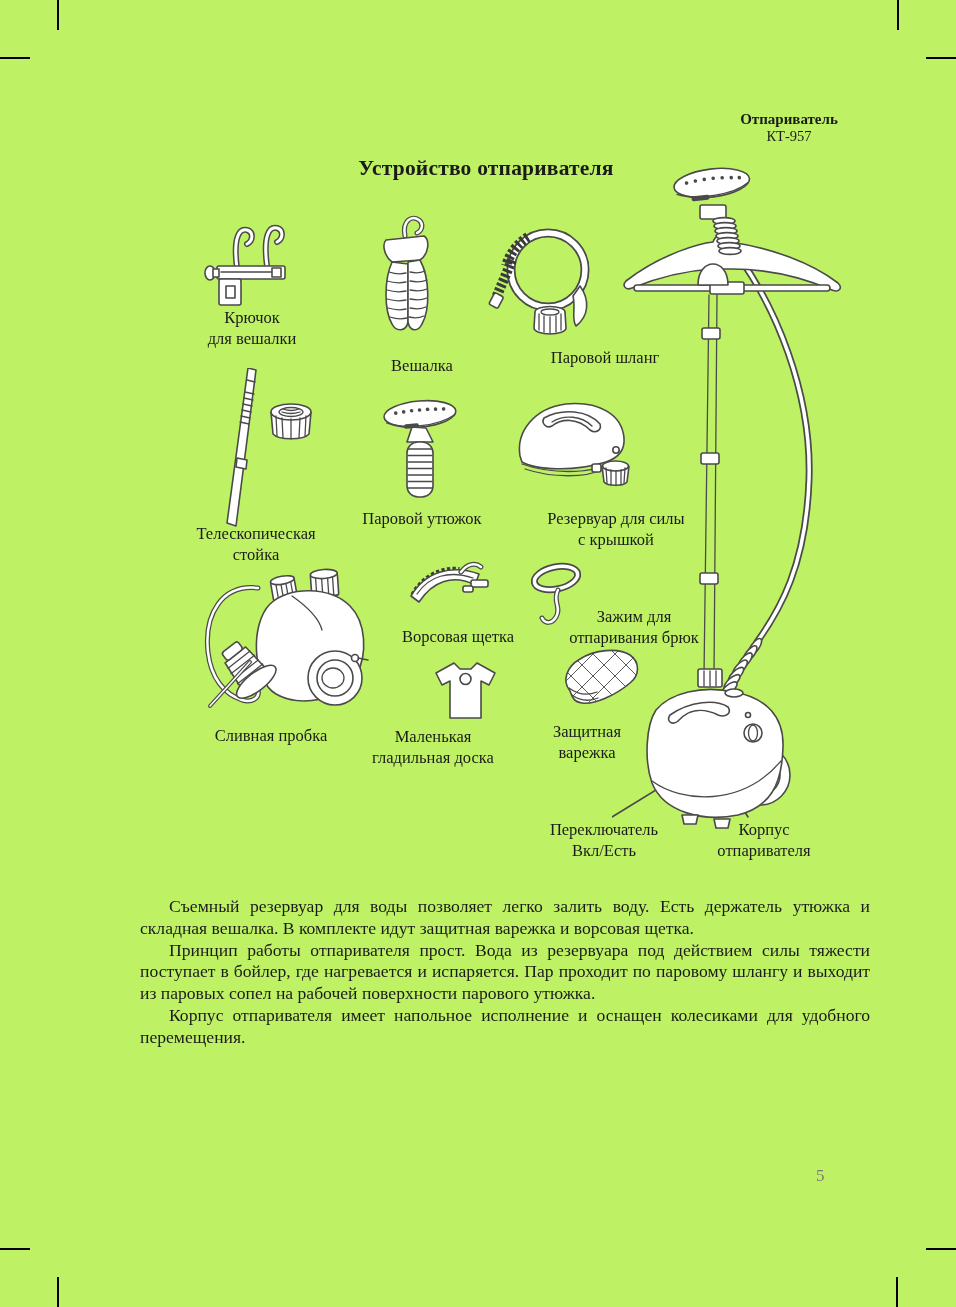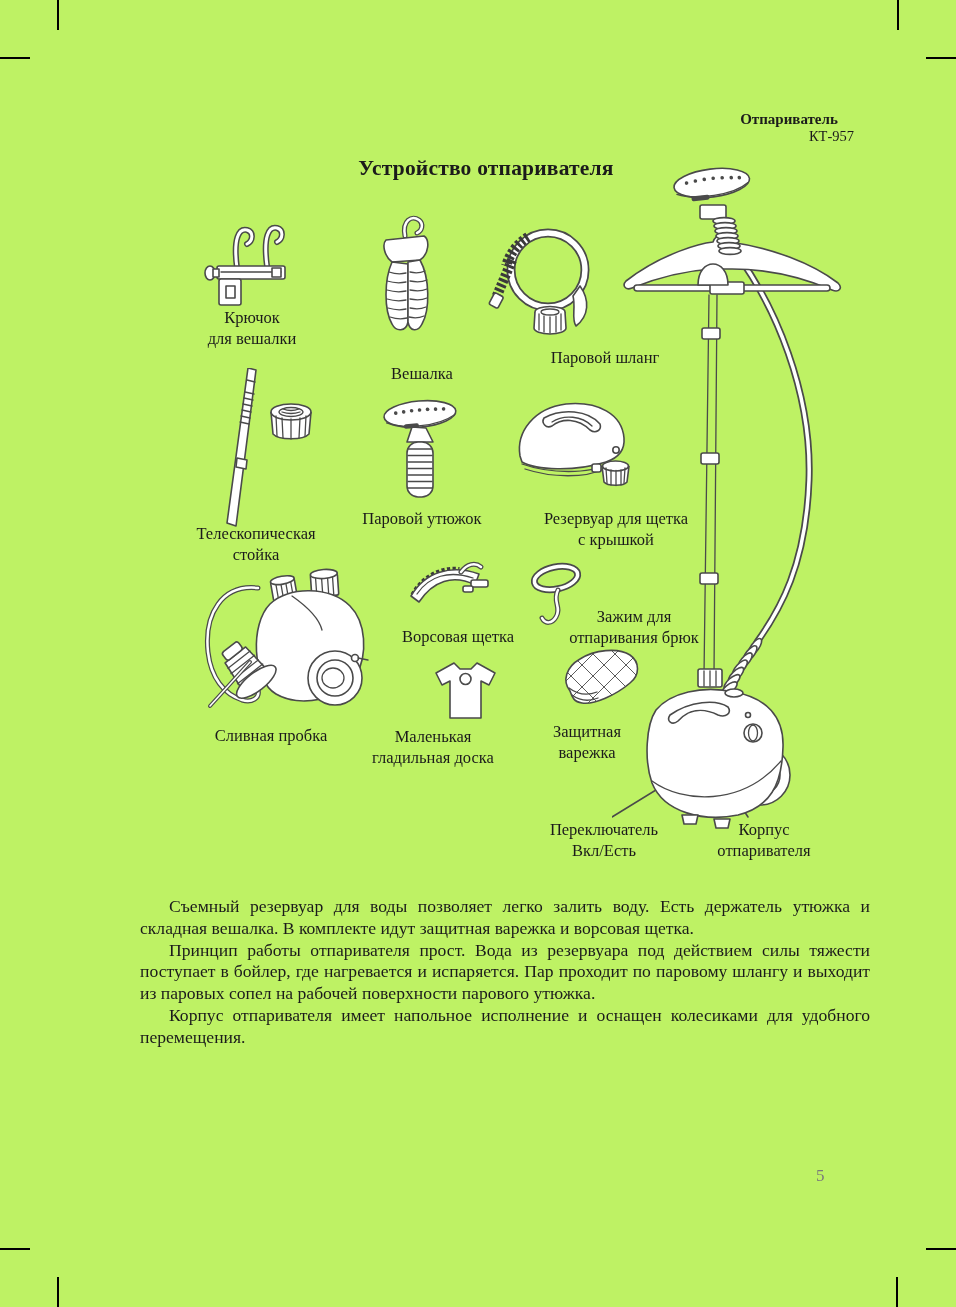--- a/index.html
+++ b/index.html
@@ -6,21 +6,21 @@
   .page{
     position:relative;width:956px;height:1307px;background:#bef264;
     margin:0 auto;overflow:hidden;
     font-family:"Liberation Serif","DejaVu Serif",serif;color:#1b1b1b;
   }
   
   .crop{position:absolute;background:#000;}
   
   .header{position:absolute;left:724px;top:111px;width:130px;text-align:center;}
   .header .product{font-weight:bold;font-size:15px;line-height:17px;}
-  .header .model{font-size:14.5px;line-height:16px;text-align:right;}
+  .header .model{font-size:14.5px;line-height:16px;}
   
   .title{
     position:absolute;left:486px;top:156px;transform:translateX(-50%);
     font-weight:bold;font-size:21.5px;white-space:nowrap;letter-spacing:.2px;
   }
   
   .part-label{
     position:absolute;transform:translateX(-50%);
     text-align:center;font-size:16.5px;line-height:20.5px;white-space:nowrap;
   }
@@ -99,21 +99,21 @@
       <path class="s" d="M15,89 Q25,92 34,90"></path>
     <path class="s" d="M16,98 Q26,101 34,99"></path>
       <path class="s" d="M18,107 Q27,110 35,108"></path>
     <path class="s" d="M38,62 Q46,64 53,61"></path>
       <path class="s" d="M38,71 Q48,73 55,70"></path>
     <path class="s" d="M38,80 Q48,82 55,79"></path>
       <path class="s" d="M38,89 Q48,91 55,88"></path>
     <path class="s" d="M38,98 Q47,100 54,97"></path>
       <path class="s" d="M37,107 Q45,109 52,106"></path>
   </svg>
-  <div class="part-label" style="left:422px;top:364px">
+  <div class="part-label" style="left:422px;top:356px">
     <span>Вешалка</span>
   </div>
 
   <svg class="illus" style="left:488px;top:220px" width="115" height="118" viewBox="0 0 115 118">
     <circle cx="60" cy="50" r="37" style="fill:none;stroke:#4a4a4a;stroke-width:9"></circle>
     <circle cx="60" cy="50" r="37" style="fill:none;stroke:#fff;stroke-width:5.5"></circle>
     <path class="w" d="M92,66 C102,80 101,96 88,106 C83,99 88,88 85,76 Z"></path>
     <path class="rib" d="M40,17 C30,23 22,33 18,46"></path>
     <path class="rib" d="M24,40 L8,78"></path>
     <rect class="w" x="2" y="76" width="13" height="10" rx="2" transform="rotate(-62 8 81)"></rect>
@@ -197,21 +197,21 @@
       <ellipse class="w" cx="105.5" cy="68" rx="13" ry="5"></ellipse>
       <line class="s" x1="96" y1="70" x2="97" y2="85"></line>
         <line class="s" x1="101" y1="72" x2="101" y2="87"></line>
       <line class="s" x1="106" y1="72.5" x2="106" y2="87.5"></line>
         <line class="s" x1="111" y1="72" x2="111" y2="87"></line>
       <line class="s" x1="115" y1="70" x2="114" y2="85"></line>
       <rect class="w" x="82" y="66" width="9" height="8" rx="2"></rect>
     </g>
   </svg>
   <div class="part-label" style="left:616px;top:509px">
-    <span>Резервуар для щетка</span>
+    <span>Резервуар для силы</span>
     <span>с крышкой</span>
   </div>
 
   <svg class="illus" style="left:405px;top:560px" width="85" height="58" viewBox="0 0 85 58">
     <path class="rib" d="M10,36 C20,18 38,10 54,12"></path>
     <path class="w" d="M6,36 C20,12 46,4 74,14 L70,25 C48,14 28,21 14,42 Z"></path>
     <path class="s" d="M12,34 C24,16 44,10 68,18"></path>
     <path class="t5" d="M56,12 C62,4 70,2 76,7"></path>
     <path class="t25w" d="M56,12 C62,4 70,2 76,7"></path>
     <rect class="w" x="66" y="20" width="17" height="7" rx="2"></rect>

